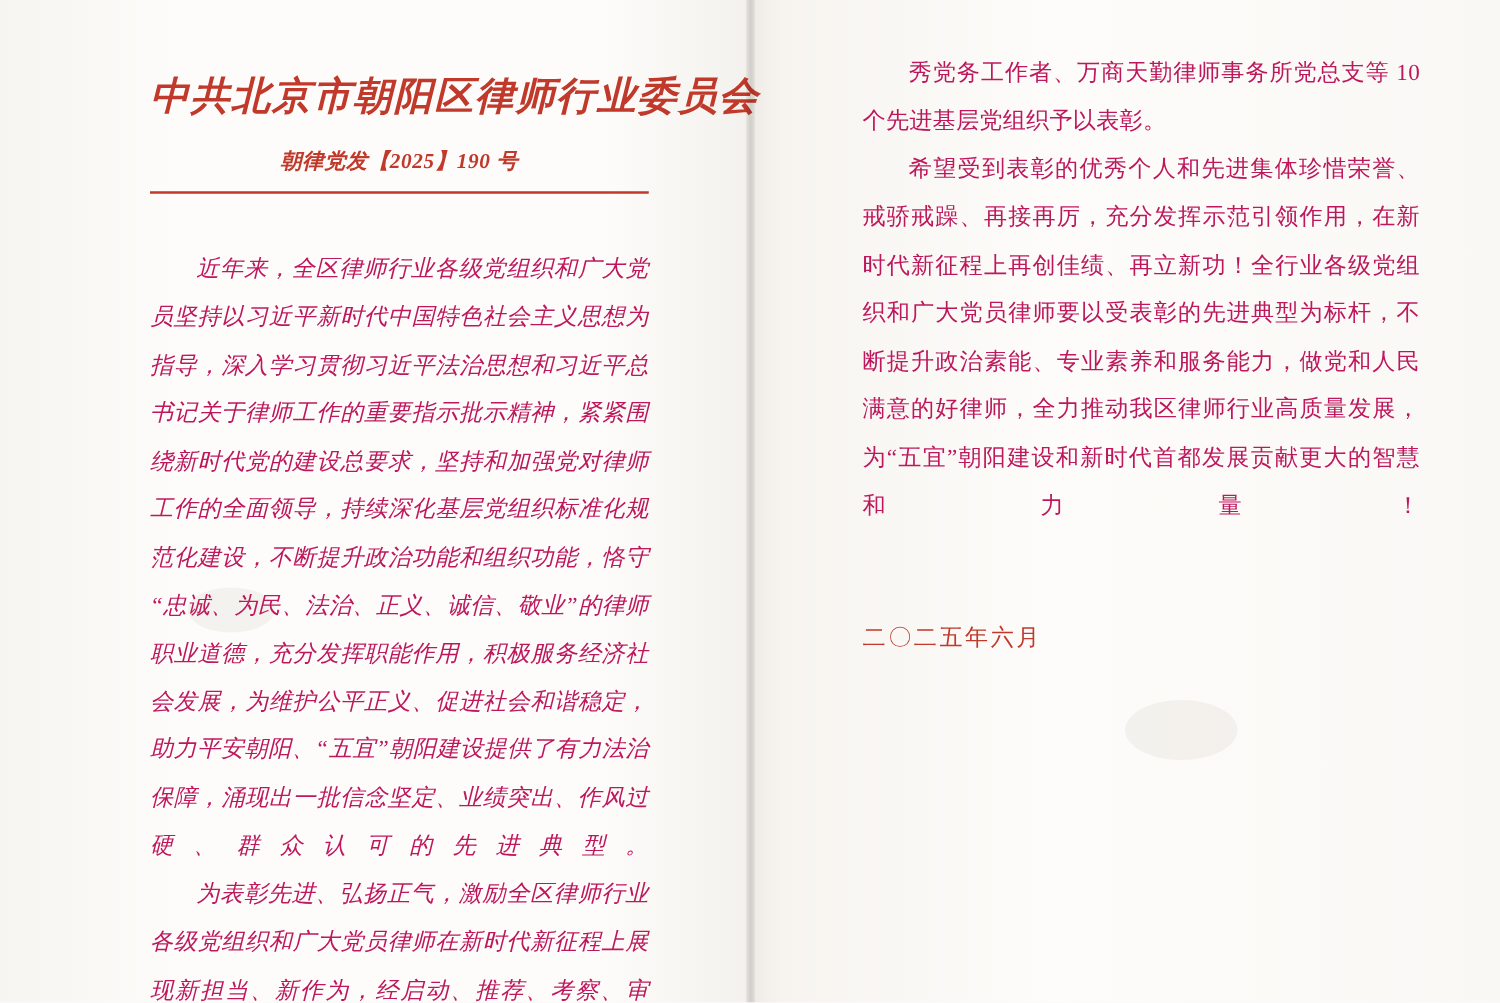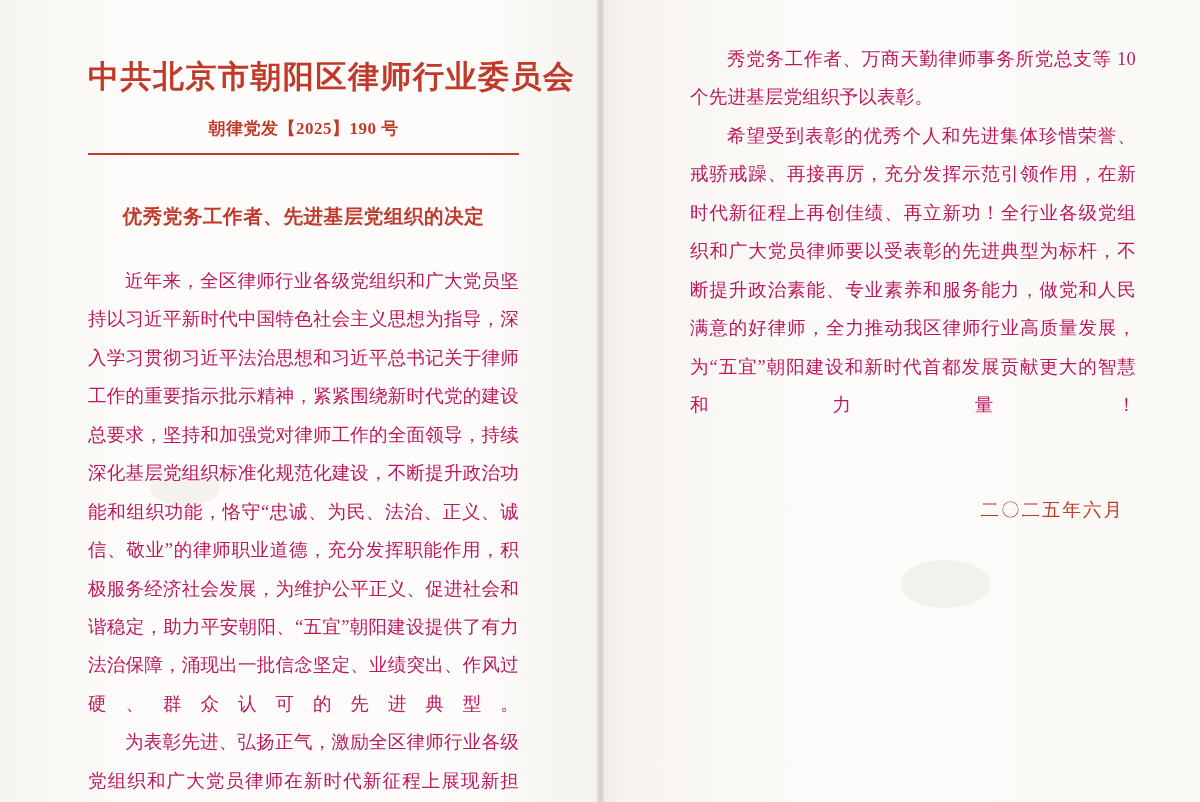--- a/index.html
+++ b/index.html
@@ -38,21 +38,22 @@
   }
   .col {
     position: absolute;
     top: 0;
     height: 802px;
     box-sizing: border-box;
   }
   .col-left {
     left: 0;
     width: 597px;
-    padding: 0 78px 0 88px;
+    padding: 0 78px 0 120px;
+    font-style: italic;
   }
   .col-right {
     left: 604px;
     width: 596px;
     padding: 0 64px 0 86px;
   }
 
   
   .doc-header {
     margin-top: 58px;
@@ -116,21 +117,20 @@
   }
   .col-right .body-text {
     margin-top: 40px;
   }
   .para + .para {
     margin-top: 0;
   }
 
   .signature {
     margin-top: 72px;
-    text-align: right;
     color: #c0392b;
     font-size: 18.5px;
     letter-spacing: 2px;
     padding-right: 12px;
   }
 
   
   .blotch {
     position: absolute;
     border-radius: 50%;
@@ -148,21 +148,20 @@
   <div class="blotch" style="left:900px; top:560px; width:90px; height:48px;"></div>
 
   <div class="col col-left">
     <div class="doc-header">
       <div class="doc-title">中共北京市朝阳区律师行业委员会</div>
       <div class="doc-number">朝律党发【2025】190 号</div>
     </div>
     <div class="rule"></div>
 
     <div class="subject">
-      <span class="subject-line">优秀党务工作者、先进基层党组织的决定</span>
     </div>
 
     <div class="body-text">
       <p class="para">近年来，全区律师行业各级党组织和广大党员坚持以习近平新时代中国特色社会主义思想为指导，深入学习贯彻习近平法治思想和习近平总书记关于律师工作的重要指示批示精神，紧紧围绕新时代党的建设总要求，坚持和加强党对律师工作的全面领导，持续深化基层党组织标准化规范化建设，不断提升政治功能和组织功能，恪守“忠诚、为民、法治、正义、诚信、敬业”的律师职业道德，充分发挥职能作用，积极服务经济社会发展，为维护公平正义、促进社会和谐稳定，助力平安朝阳、“五宜”朝阳建设提供了有力法治保障，涌现出一批信念坚定、业绩突出、作风过硬、群众认可的先进典型。</p>
       <p class="para">为表彰先进、弘扬正气，激励全区律师行业各级党组织和广大党员律师在新时代新征程上展现新担当、新作为，经启动、推荐、考察、审核、公示、决定等程序，区律师行业党委决定对王淑焕等 94 名优秀共产党员、王亚西等 30 名优</p>
     </div>
   </div>
 
   <div class="gutter"></div>
 

